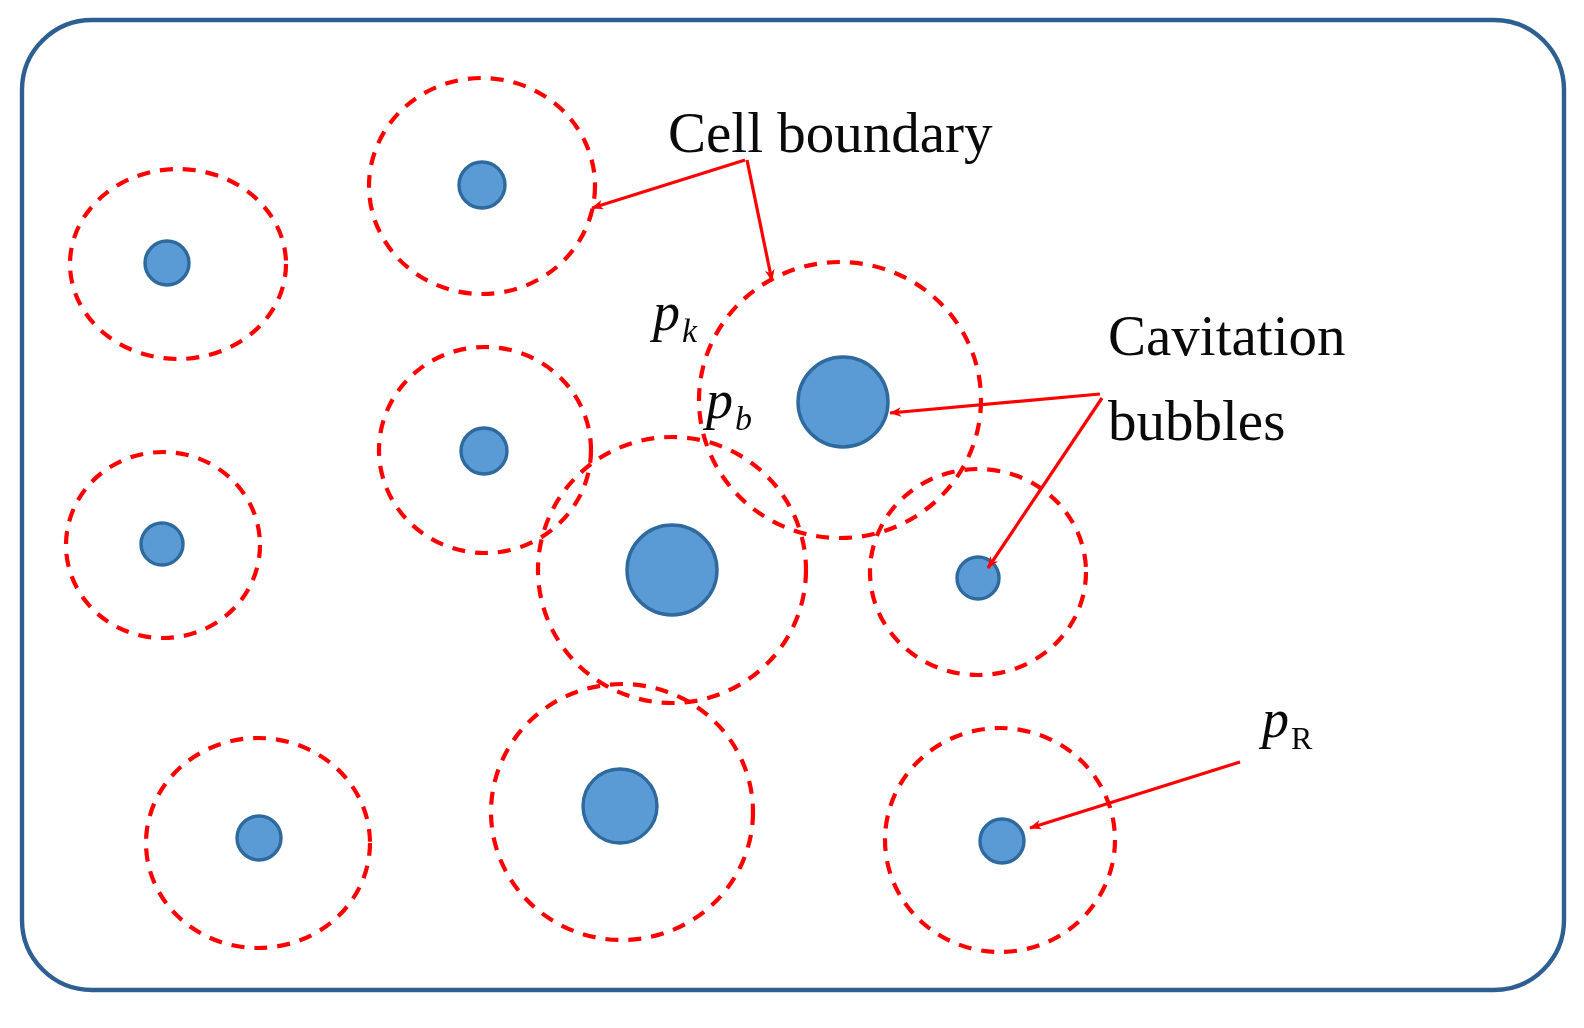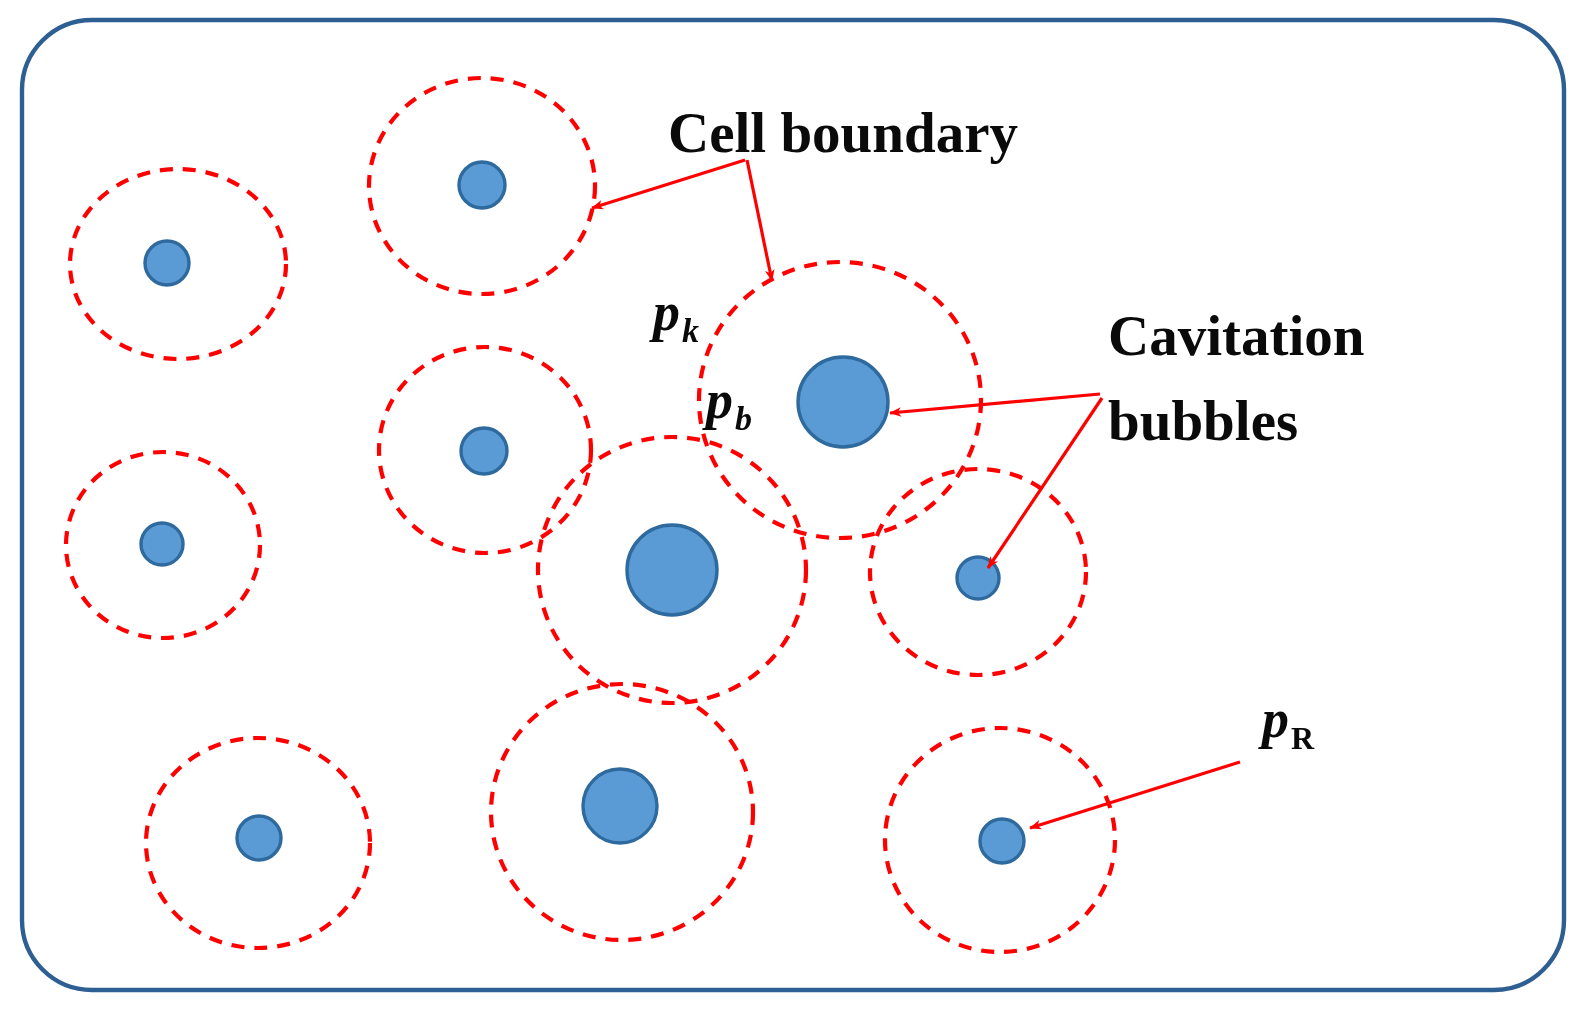--- a/index.html
+++ b/index.html
@@ -11,21 +11,20 @@
     width: 1584px;
     height: 1028px;
     font-family: "Liberation Serif", serif;
     overflow: hidden;
   }
   #diagram-root {
     position: relative;
     width: 1584px;
     height: 1028px;
     background: #ffffff;
-    font-weight: bold;
   }
   svg.diagram-canvas {
     display: block;
     width: 1584px;
     height: 1028px;
   }
   .cell-boundary-circle {
     fill: none;
     stroke: #FF0000;
     stroke-width: 4.2;

